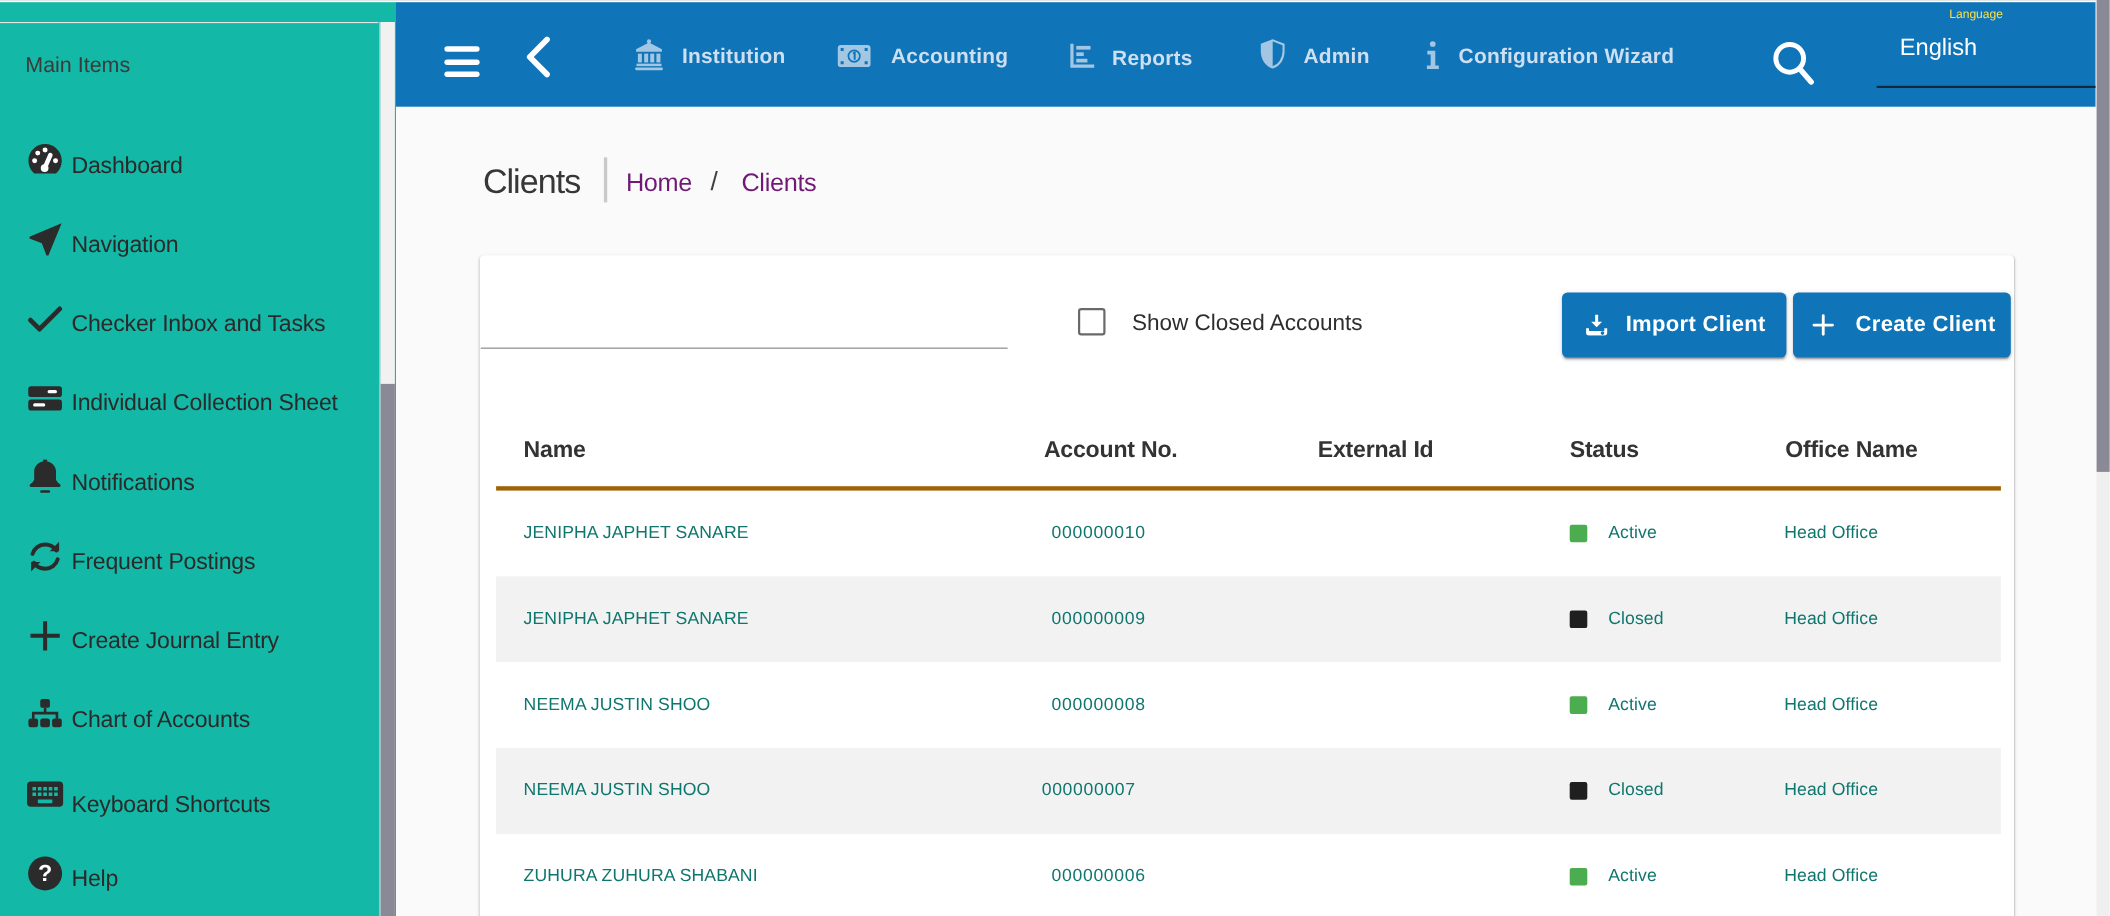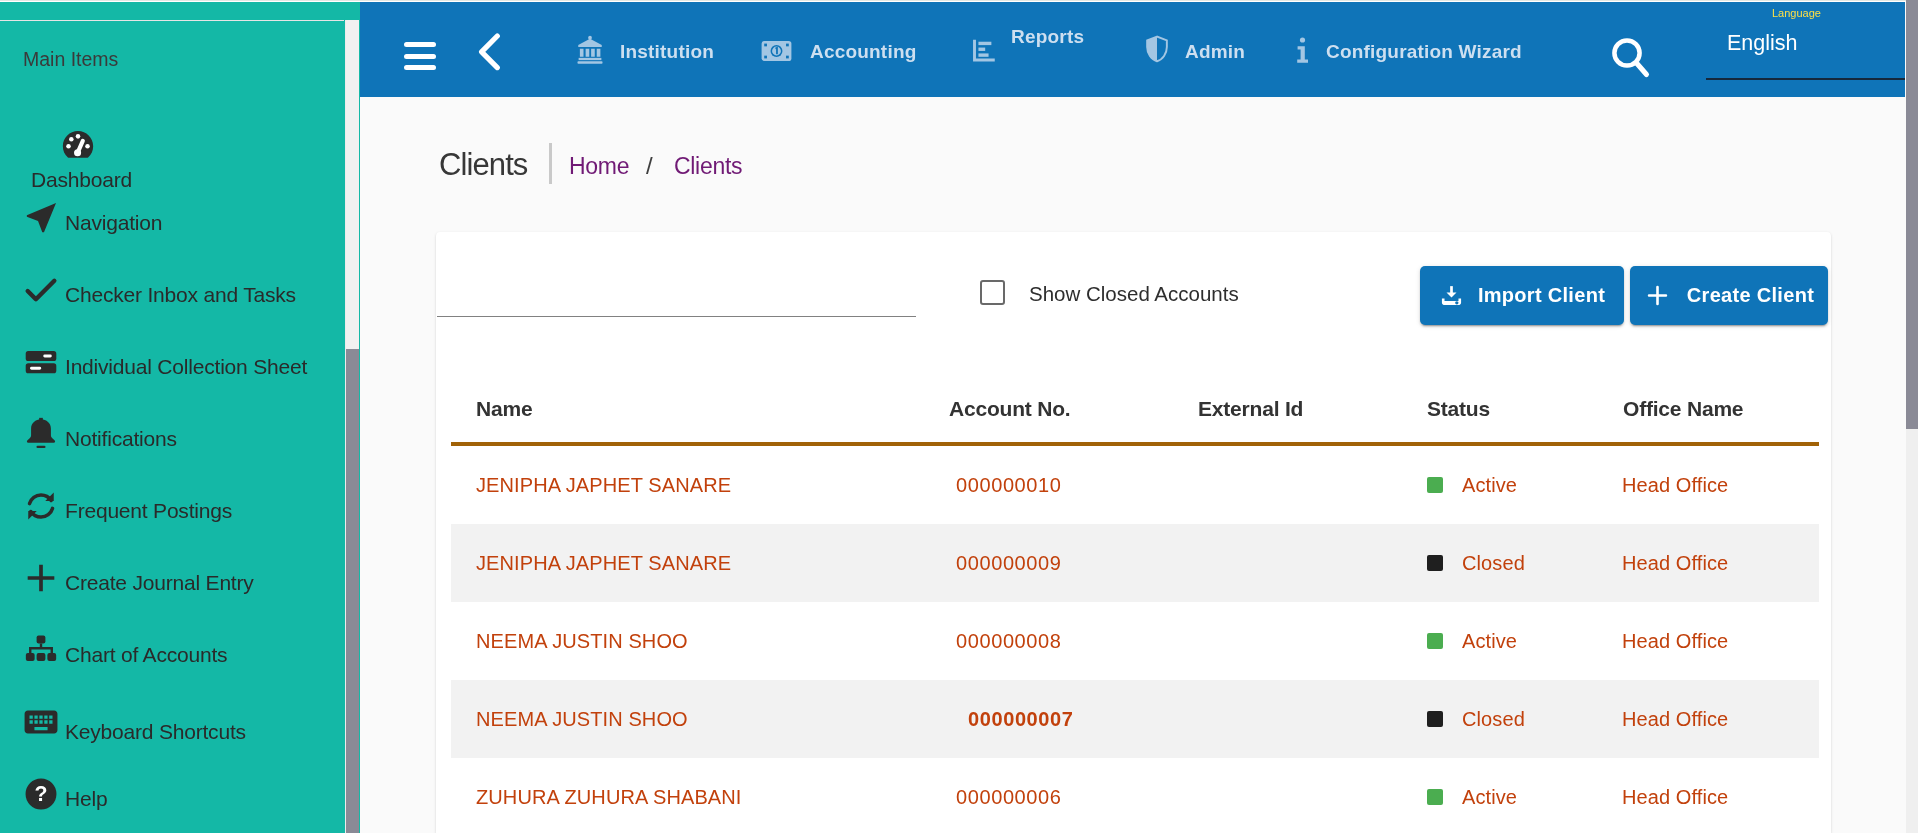--- a/index.html
+++ b/index.html
@@ -42,38 +42,38 @@
 .btn { position:absolute; top:34px; height:59px; background:#0f74b8; border-radius:5px; color:#fff;
   display:flex; align-items:center; justify-content:center; font-size:20px; font-weight:bold; letter-spacing:0.3px;
   box-shadow:0 3px 1px -2px rgba(0,0,0,.2), 0 2px 2px 0 rgba(0,0,0,.14), 0 1px 5px 0 rgba(0,0,0,.12); }
 #btn-import { left:984px; width:204px; }
 #btn-create { left:1194px; width:198px; }
 
 #thead { left:15px; top:154px; width:1368px; height:60px; border-bottom:4px solid #a16207; }
 .th { position:absolute; top:11px; font-size:21px; font-weight:bold; color:#333; letter-spacing:-0.2px; }
 .row { position:absolute; left:15px; width:1368px; height:78px; }
 .row.alt { background:#f2f2f2; }
-.cell { position:absolute; top:50%; transform:translateY(-50%); font-size:20px; color:#c2410c; letter-spacing:0.1px; white-space:nowrap; }
+.cell { position:absolute; top:50%; transform:translateY(-50%); font-size:16px; color:#0f766e; letter-spacing:0.1px; white-space:nowrap; }
 .sq { position:absolute; left:976px; top:50%; margin-top:-8px; width:16px; height:16px; border-radius:2px; }
 .sq.g { background:#4bad50; }
 .sq.k { background:#1f1f1f; }
 </style>
 </head>
 <body>
 <div id="page">
   <div class="abs" id="content"></div>
   <div class="abs" id="topline"></div>
   <div class="abs" id="topline2"></div>
   <div class="abs" id="sidebar">
     <div class="abs sb-label">Main Items</div>
     <div class="abs" id="sb-border"></div>
     <div class="abs" id="sb-track"></div>
     <div class="abs" id="sb-vline"></div>
     <div class="abs" id="sb-thumb"></div>
-    <div class="mi" style="top:132px;flex-direction:column;">
+    <div class="mi" style="top:132px;">
         <svg viewBox="0 0 24 24">
           <path d="M12 1.4C6.1 1.4 1.3 6.2 1.3 12.1c0 3.1 1.3 5.9 3.4 7.8l.5.4h13.6l.5-.4c2.1-1.9 3.4-4.7 3.4-7.8 0-5.9-4.8-10.7-10.7-10.7z" fill="#2b2b2b"></path>
           <circle cx="5.3" cy="12.1" r="1.6" fill="#fff"></circle>
           <circle cx="7.3" cy="7.2" r="1.6" fill="#fff"></circle>
           <circle cx="12" cy="5.2" r="1.6" fill="#fff"></circle>
           <circle cx="18.7" cy="12.1" r="1.6" fill="#fff"></circle>
           <path d="M11.7 16.8 15.4 8.4" stroke="#fff" stroke-width="2.9" stroke-linecap="round"></path>
           <circle cx="11.7" cy="16.8" r="2.5" fill="#fff"></circle>
         </svg>
         <span>Dashboard</span>
@@ -176,21 +176,21 @@
         <circle cx="13" cy="11" r="3.7" fill="#a3c6e3"></circle>
         <path d="M12.1 8.9l1.3-.6v5.4" stroke="#0f74b8" stroke-width="1.5" fill="none"></path>
       </svg>
     <div class="nv-tx" style="left:450px;top:39px;">Accounting</div>
     <svg class="nv-ic" style="left:610px;top:35px;width:27px;height:27px;" viewBox="0 0 24 24">
         <path d="M4 2.5v18h18" stroke="#a3c6e3" stroke-width="2.6" fill="none"></path>
         <rect x="7.5" y="4.2" width="11.5" height="3" fill="#a3c6e3"></rect>
         <rect x="7.5" y="9.4" width="6" height="3" fill="#a3c6e3"></rect>
         <rect x="7.5" y="14.6" width="9" height="3" fill="#a3c6e3"></rect>
       </svg>
-    <div class="nv-tx" style="left:651px;top:24px;">Reports</div>
+    <div class="nv-tx" style="left:651px;top:41px;">Reports</div>
     <svg class="nv-ic" style="left:784px;top:33px;width:26px;height:30px;" viewBox="0 0 24 28">
         <path d="M12 1.5 2.8 5v6.1c0 6.2 3.9 11.9 9.2 13.4 5.3-1.5 9.2-7.2 9.2-13.4V5L12 1.5z" fill="none" stroke="#a3c6e3" stroke-width="1.8"></path>
         <path d="M12 1.5 2.8 5v6.1c0 6.2 3.9 11.9 9.2 13.4V1.5z" fill="#a3c6e3"></path>
       </svg>
     <div class="nv-tx" style="left:825px;top:39px;">Admin</div>
     <svg class="nv-ic" style="left:936px;top:35px;width:13px;height:28px;" viewBox="0 0 13 28">
         <circle cx="6.5" cy="3" r="2.6" fill="#a3c6e3"></circle>
         <path d="M1.6 9.2h7.2v13.4H12v3.2H1.2v-3.2h3.4v-10H1.6z" fill="#a3c6e3"></path>
       </svg>
     <div class="nv-tx" style="left:966px;top:39px;">Configuration Wizard</div>
@@ -250,21 +250,21 @@
     </div>
     <div class="row" style="top:370px;">
       <div class="cell" style="left:25px;">NEEMA JUSTIN SHOO</div>
       <div class="cell" style="left:505px;letter-spacing:0.6px;">000000008</div>
       <div class="sq g"></div>
       <div class="cell" style="left:1011px;">Active</div>
       <div class="cell" style="left:1171px;">Head Office</div>
     </div>
     <div class="row alt" style="top:448px;">
       <div class="cell" style="left:25px;">NEEMA JUSTIN SHOO</div>
-      <div class="cell" style="left:517px;letter-spacing:0.6px;font-weight:bold;">000000007</div>
+      <div class="cell" style="left:496px;letter-spacing:0.6px;">000000007</div>
       <div class="sq k"></div>
       <div class="cell" style="left:1011px;">Closed</div>
       <div class="cell" style="left:1171px;">Head Office</div>
     </div>
     <div class="row" style="top:526px;">
       <div class="cell" style="left:25px;">ZUHURA ZUHURA SHABANI</div>
       <div class="cell" style="left:505px;letter-spacing:0.6px;">000000006</div>
       <div class="sq g"></div>
       <div class="cell" style="left:1011px;">Active</div>
       <div class="cell" style="left:1171px;">Head Office</div>

